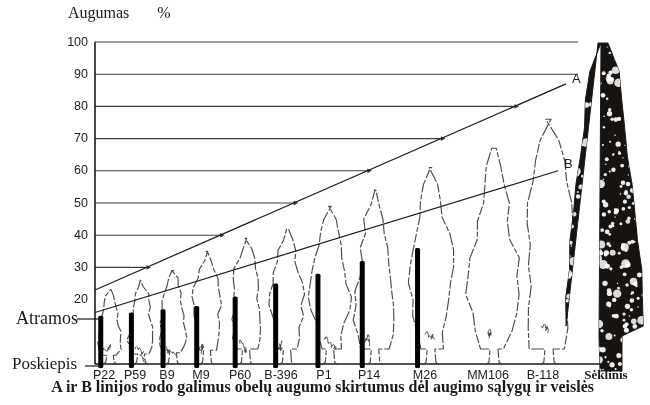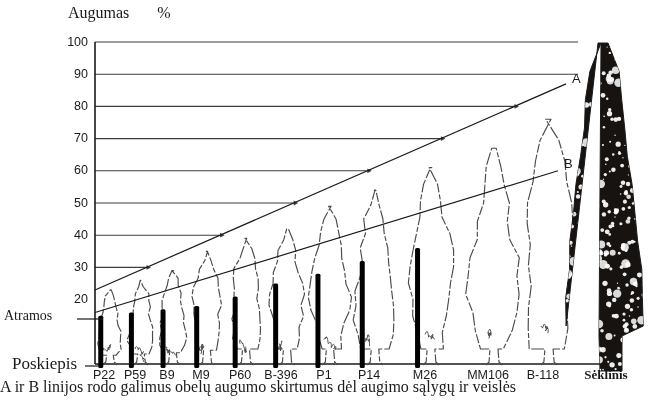--- a/index.html
+++ b/index.html
@@ -2,23 +2,23 @@
 <html><head>
 <meta charset="utf-8">
 <style>
   html,body{margin:0;padding:0;background:#ffffff;}
   #figure{position:relative;width:650px;height:405px;background:#fff;overflow:hidden;
           font-family:"Liberation Serif",serif;color:#1a1a1a;}
   #chart-svg{position:absolute;left:0;top:0;}
   .overlay{position:absolute;white-space:nowrap;}
   #title{left:68px;top:4px;font-size:16px;}
   #title .unit{margin-left:24px;}
-  #label-atramos{left:4px;top:308px;font-size:14px;}
+  #label-atramos{left:16px;top:308px;font-size:18px;}
   #label-poskiepis{left:12px;top:354px;font-size:17px;}
-  #caption{left:0;top:378px;width:594px;text-align:left;font-size:16px;}
+  #caption{left:0;top:378px;width:594px;text-align:right;font-size:16px;font-weight:bold;}
 </style>
 </head>
 <body>
 
 <div id="figure">
   <svg id="chart-svg" width="650" height="405" viewBox="0 0 650 405">
       <line x1="95" y1="42" x2="578" y2="42" stroke="#3d3d3d" stroke-width="1.1"></line>
       <text x="88" y="45.5" text-anchor="end" font-family="&quot;Liberation Sans&quot;,sans-serif" font-size="12.5px" fill="#1a1a1a">100</text>
       <line x1="95" y1="74.19999999999999" x2="578" y2="74.19999999999999" stroke="#3d3d3d" stroke-width="1.1"></line>
       <text x="88" y="77.69999999999999" text-anchor="end" font-family="&quot;Liberation Sans&quot;,sans-serif" font-size="12.5px" fill="#1a1a1a">90</text>

